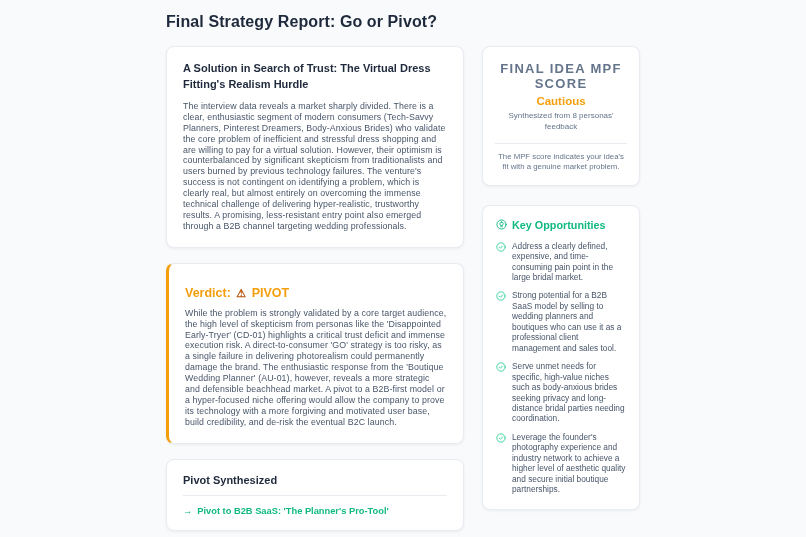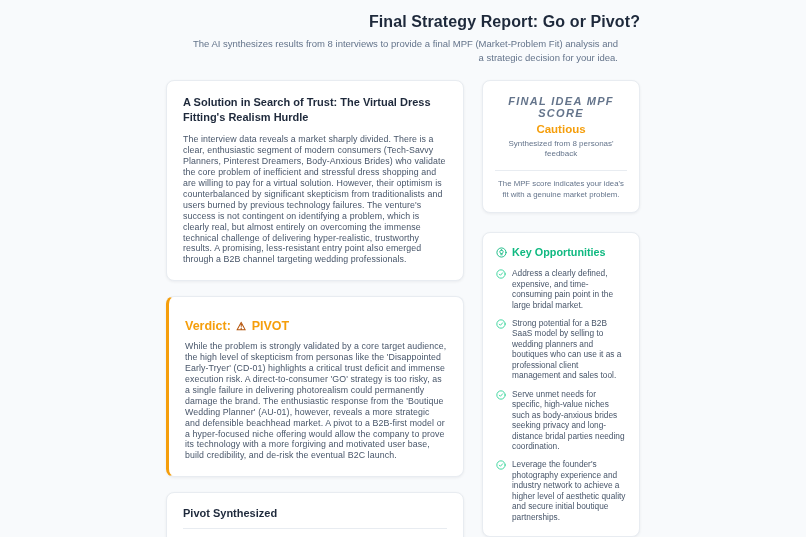--- a/index.html
+++ b/index.html
@@ -5,21 +5,21 @@
   * { margin:0; padding:0; box-sizing:border-box; }
   html,body { width:806px; height:537px; overflow:hidden; }
   body {
     background:#f8fafc;
     font-family:"Liberation Sans", sans-serif;
     color:#334155;
   }
   .page { width:474px; margin:0 auto; padding-top:13px; }
 
   
-  .hdr { text-align:right; }
+  .hdr { text-align:left; }
   .hdr h1 { font-size:16px; font-weight:bold; color:#1e293b; letter-spacing:.1px; }
   .hdr .sub {
     margin:6px auto 0; width:430px;
     font-size:9.5px; line-height:1.45; color:#64748b;
   }
 
   
   .grid { display:grid; grid-template-columns:298px 158px; gap:18px; align-items:start; margin-top:15px; }
   .col { display:flex; flex-direction:column; }
   .col-left > * + * { margin-top:15px; }
@@ -45,21 +45,21 @@
   .verdict .body { margin-top:8px; font-size:8.8px; line-height:1.24; color:#475569; }
 
   
   .pivot { padding:14px 16px; }
   .pivot h2 { font-size:11px; font-weight:bold; color:#1e293b; }
   .pivot .rule { border:none; border-top:1px solid #e8ecf1; margin:9px 0 10px; }
   .sugg-title { font-size:9.3px; font-weight:bold; color:#10b981; display:flex; align-items:center; gap:5px; }
 
   
   .score { padding:14px 12px 12px; text-align:center; }
-  .score .label { font-size:11px; font-weight:bold; letter-spacing:1.3px; color:#64748b;font-style:italic; }
+  .score .label { font-size:13px; font-weight:bold; letter-spacing:1.3px; color:#64748b; }
   .score .status { margin-top:4px; font-size:11.5px; font-weight:bold; color:#f59e0b; }
   .score .num-row { margin-top:4px; }
   .score .num { font-size:26px; font-weight:bold; color:#1e293b; letter-spacing:1px; }
   .score .den { font-size:10px; color:#94a3b8; font-weight:bold; }
   .score .cap { margin:4px auto 0; width:110px; font-size:8px; line-height:1.35; color:#64748b; }
   .score .rule { border:none; border-top:1px solid #e8ecf1; margin:10px 0 8px; }
   .score .foot { margin:0 auto; width:130px; font-size:7.8px; line-height:1.35; color:#64748b; }
 
   
   .opps { padding:13px 13px 14px; }
@@ -69,21 +69,20 @@
   .opps li + li { margin-top:8px; }
   .opps .ck { flex:0 0 auto; margin-top:1px; }
 </style>
 </head>
 <body>
 
 <div class="page">
 
   <div class="hdr">
     <h1>Final Strategy Report: Go or Pivot?</h1>
-    <div class="sub">The AI synthesizes results from 8 interviews to provide a final MPF (Market-Problem Fit) analysis and a strategic decision for your idea.</div>
   </div>
 
   <div class="grid">
 
     <div class="col col-left">
 
       <div class="card analysis">
         <h2>A Solution in Search of Trust: The Virtual Dress Fitting's Realism Hurdle</h2>
         <div class="body">The interview data reveals a market sharply divided. There is a clear, enthusiastic segment of modern consumers (Tech-Savvy Planners, Pinterest Dreamers, Body-Anxious Brides) who validate the core problem of inefficient and stressful dress shopping and are willing to pay for a virtual solution. However, their optimism is counterbalanced by significant skepticism from traditionalists and users burned by previous technology failures. The venture's success is not contingent on identifying a problem, which is clearly real, but almost entirely on overcoming the immense technical challenge of delivering hyper-realistic, trustworthy results. A promising, less-resistant entry point also emerged through a B2B channel targeting wedding professionals.</div>
       </div>

